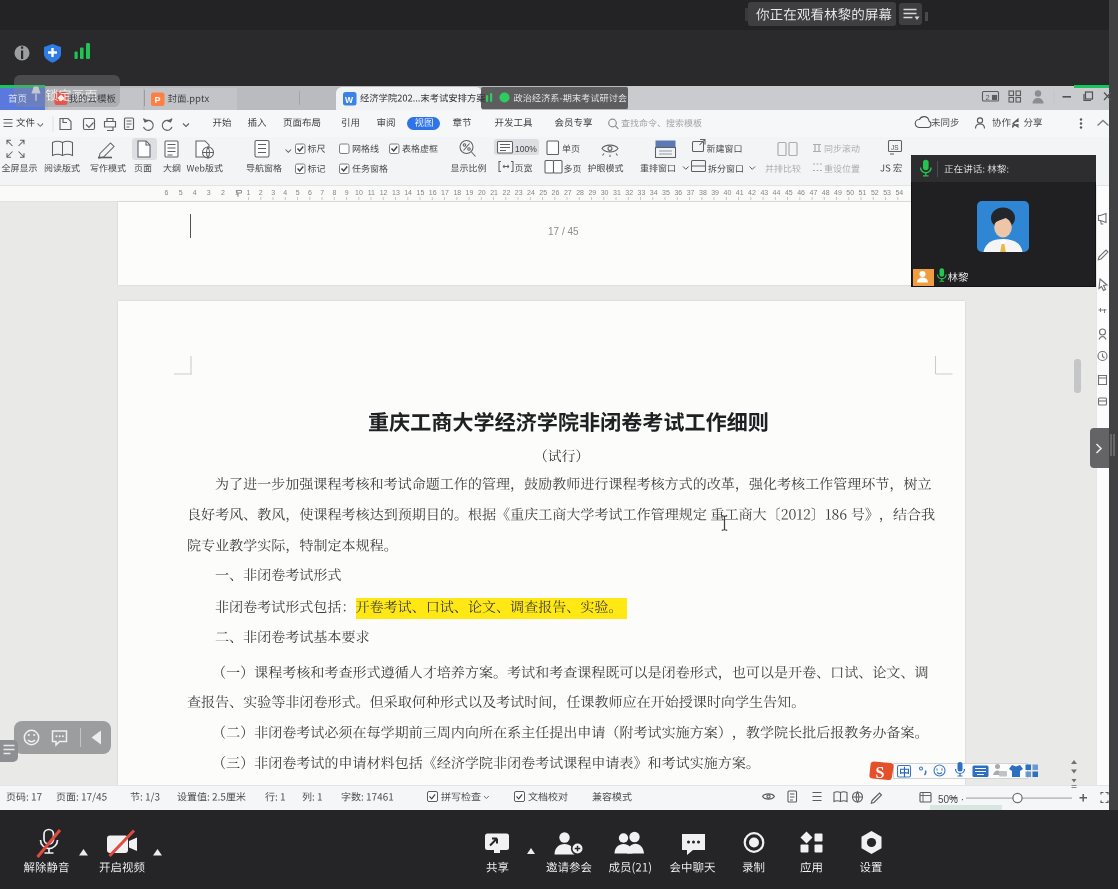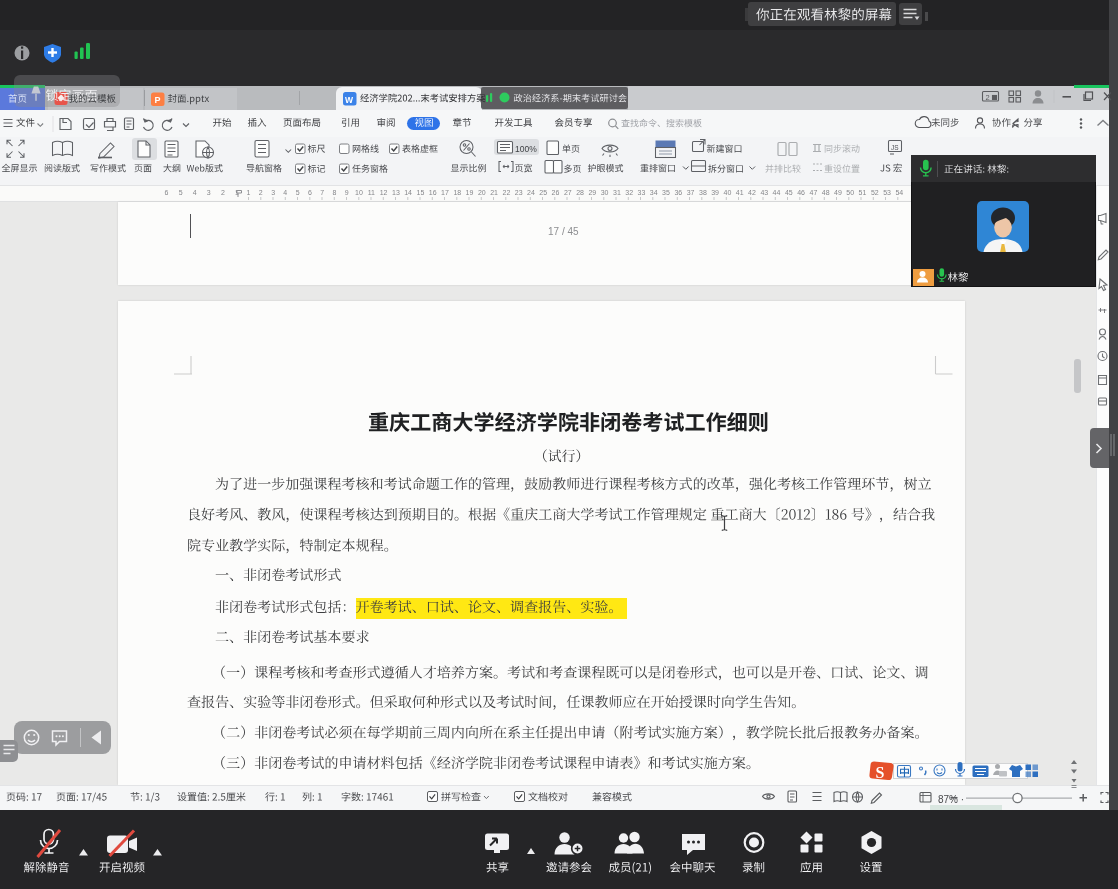--- a/index.html
+++ b/index.html
@@ -113,21 +113,21 @@
 <div class="a" style="left:1090px;top:428px;width:19px;height:40px;background:#646467;border-radius:4px 0 0 4px"></div>
 
 <div class="a" style="left:1109px;top:0;width:9px;height:810px;background:#414144"></div>
 
 <div class="a" style="left:911px;top:155px;width:185px;height:132px;background:#202022;border:1px solid #131315"></div>
 <div class="a" style="left:911px;top:155px;width:185px;height:27px;background:#2d2d2f"></div>
 <div class="a" style="left:936.5px;top:161px;width:1px;height:16px;background:#4d4d50"></div>
 
 <div class="a" style="left:0;top:785px;width:1109px;height:25px;background:#f5f6f7;border-top:1px solid #e3e4e6"></div>
 <div class="a" style="left:930px;top:805px;width:72px;height:5px;background:#d9e6e0"></div>
-<div class="a" style="left:938px;top:793.5px;width:40px;font-size:10px;color:#48494c">87% ·</div>
+<div class="a" style="left:938px;top:793.5px;width:40px;font-size:10px;color:#48494c">50% ·</div>
 
 <div class="a" style="left:0;top:810px;width:1118px;height:79px;background:#252527"></div>
 
 <div class="a" style="left:14px;top:75px;width:106px;height:32px;background:rgba(135,135,138,.36);border-radius:6px"></div>
 <div class="a" style="left:14px;top:721px;width:97px;height:33px;background:#9c9d9f;border-radius:8px"></div>
 <div class="a" style="left:0;top:740px;width:18px;height:22px;background:#8e8f92;border-radius:0 5px 5px 0"></div>
 <div class="a" style="left:79.5px;top:728px;width:1px;height:19px;background:#c3c4c6"></div>
 
 <div class="a" style="left:893px;top:762.5px;width:135px;height:16px;background:#fcfcfc;border:1px solid #d2d3d5"></div>
 

